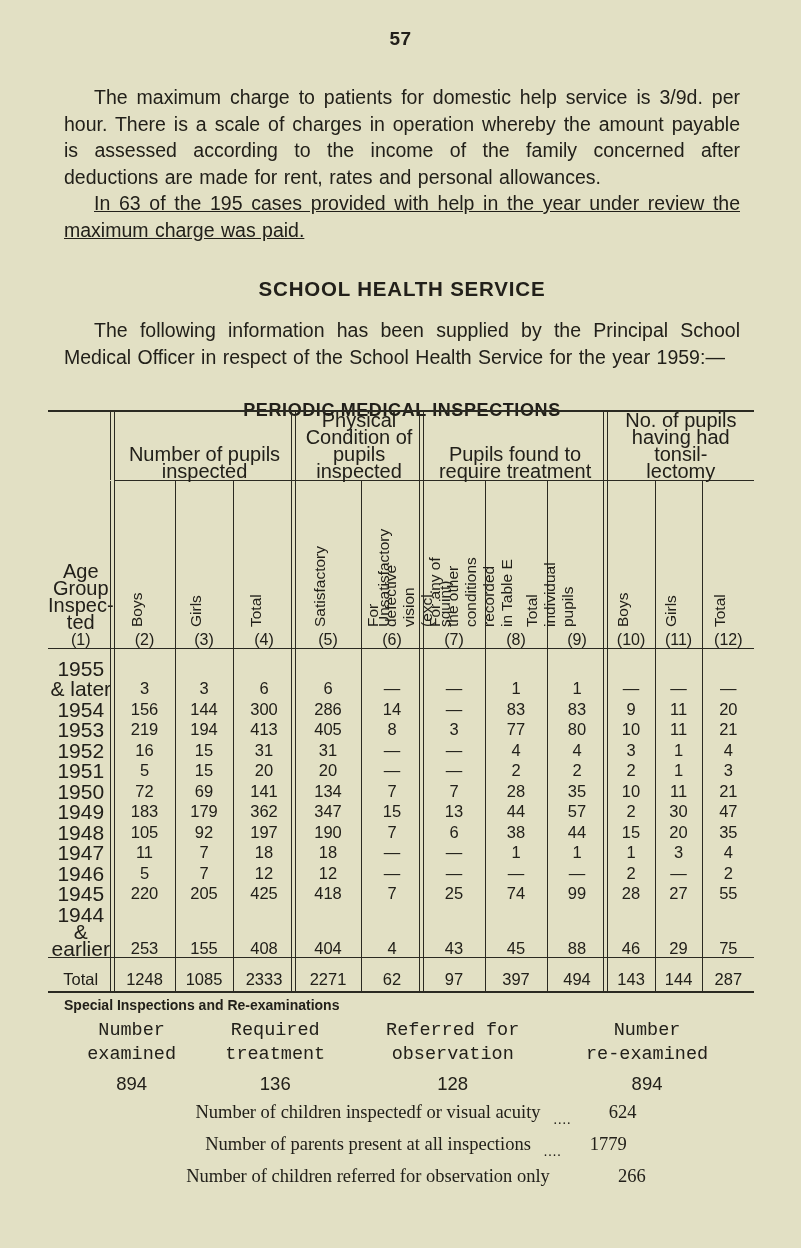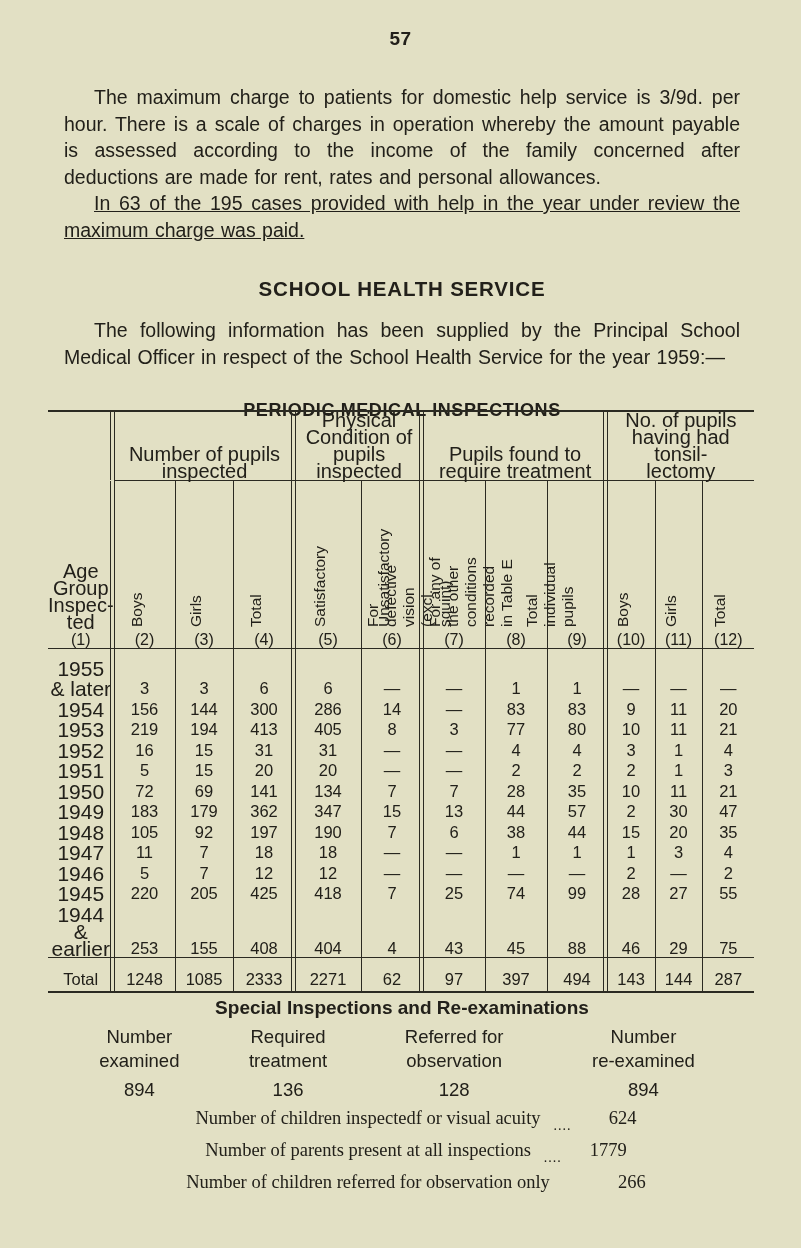--- a/index.html
+++ b/index.html
@@ -58,23 +58,23 @@
     margin: 34px 0 16px 0;
   }
   h2.table-title {
     font-size: 18px;
     font-weight: 700;
     text-align: center;
     letter-spacing: 0.6px;
     margin: 30px 0 10px 0;
   }
   h2.sub-title {
-    font-size: 19px;
+    font-size: 14px;
     font-weight: 700;
-    text-align: center;
+    text-align: left;
     margin: 22px 0 6px 0;
   }
 
   
   .tbl-wrap {
     position: absolute;
     left: 48px;
     top: 410px;
     width: 706px;
   }
@@ -171,21 +171,21 @@
   .si-table {
     width: 676px;
     border-collapse: collapse;
     font-size: 18.5px;
     line-height: 24px;
   }
   .si-table td {
     text-align: center;
     padding: 0;
   }
-  .si-head td { padding-bottom: 0px; }
+  .si-head td { padding-bottom: 0px; font-family: Liberation Mono, monospace; }
   .si-val td { padding-top: 5px; font-size: 18.5px; }
   .tail-lines {
     margin-top: 4px;
     font-size: 18.5px;
     line-height: 25px;
   }
   .tail-row {
     display: flex;
     justify-content: center;
     padding-left: 28px;

